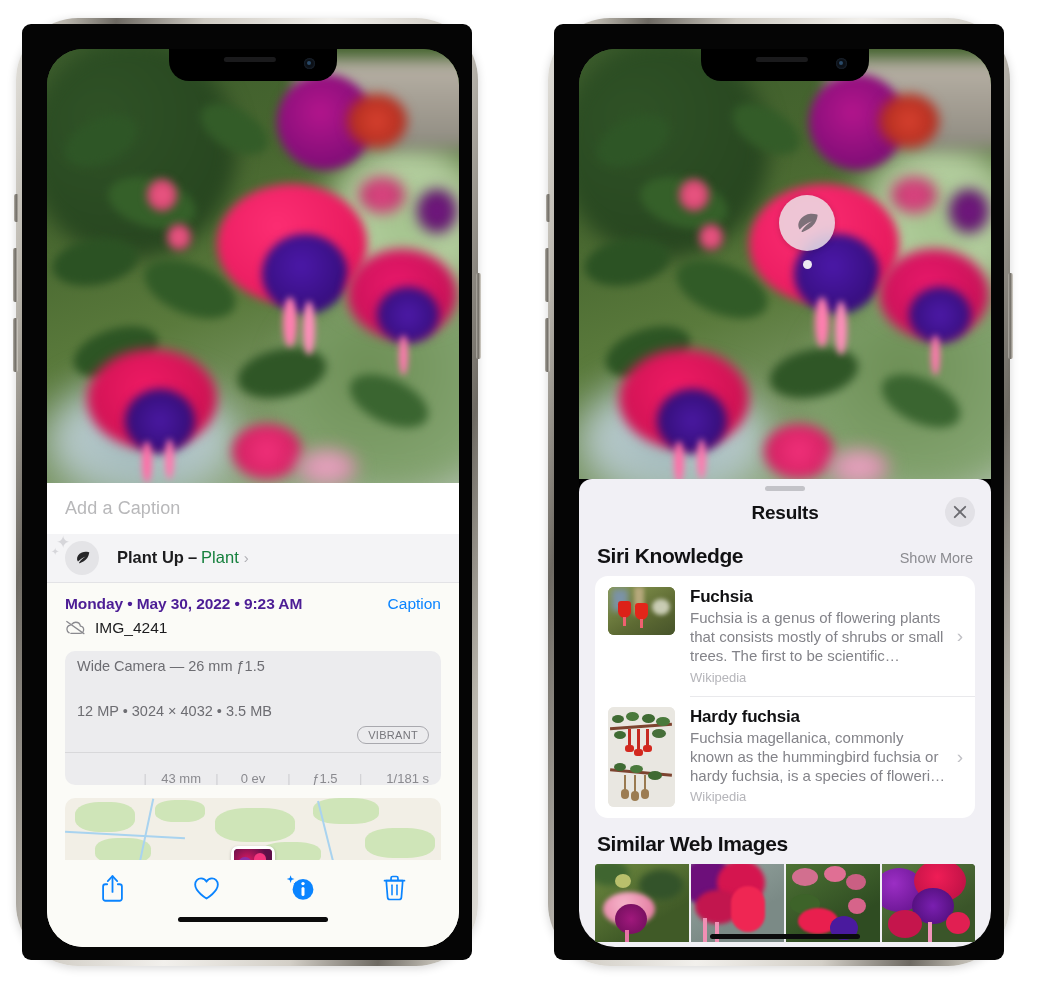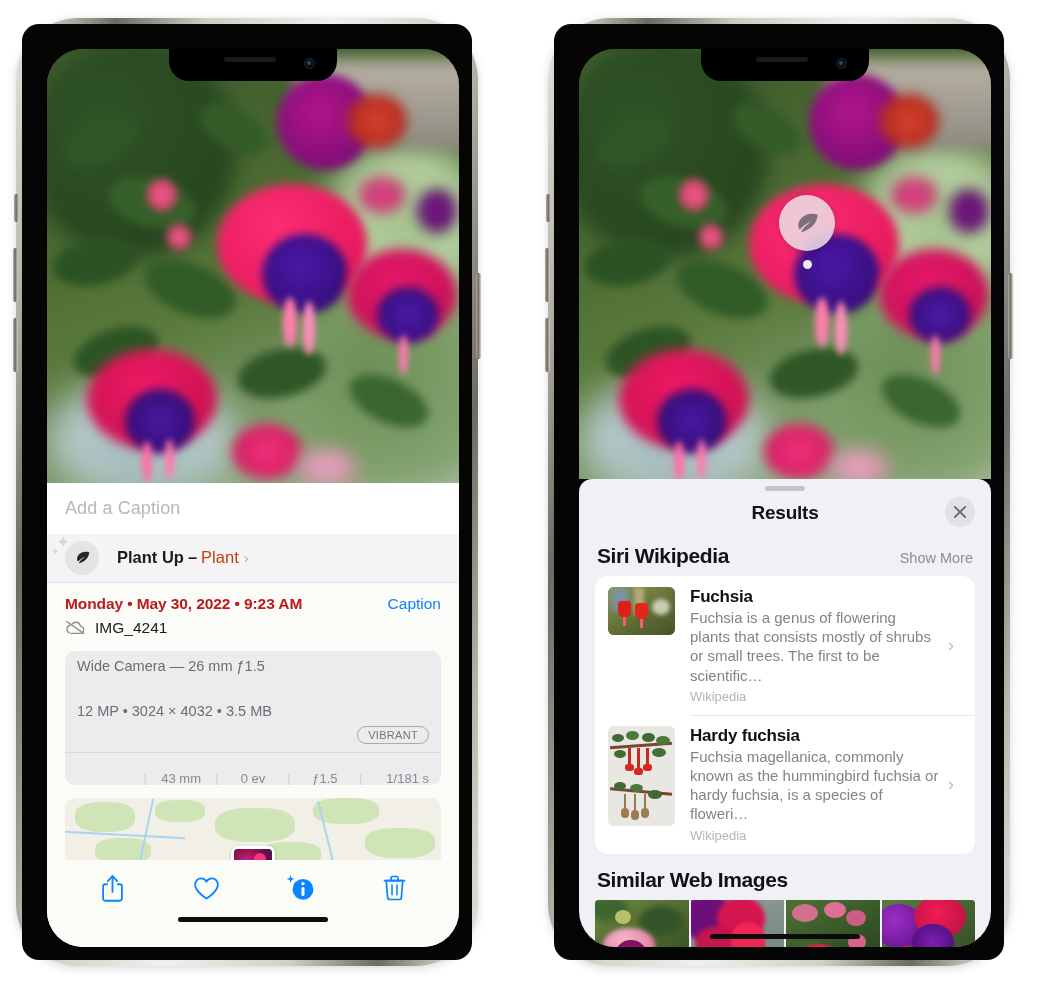--- a/index.html
+++ b/index.html
@@ -29,21 +29,21 @@
     background: linear-gradient(100deg, #e8e6e1 0%, #b9b5ac 8%, #6e6a63 16%, #cfcbc3 30%, #f2f0ec 50%, #d3cfc7 70%, #6e6a63 84%, #b9b5ac 92%, #e8e6e1 100%);
     box-shadow: 0 2px 10px rgba(0,0,0,0.16);
   }
   .phone-left  { left: 16px; }
   .phone-right { left: 548px; }
 
   .bezel {
     position: absolute;
     left: 6px; top: 6px;
     width: 450px; height: 936px;
-    border-radius: 17px;
+    border-radius: 9px;
     background: #050505;
   }
   .screen {
     position: absolute;
     left: 25px; top: 25px;
     width: 412px; height: 898px;
     border-radius: 36px;
     overflow: hidden;
     background: #000;
   }
@@ -153,38 +153,38 @@
   .sparkle {
     position: absolute;
     color: #d6d6da;
     line-height: 1;
     pointer-events: none;
   }
   .sp1 { top: -7px; left: -9px; font-size: 17px; }
   .sp2 { top: 6px;  left: -14px; font-size: 10px; }
   .lookup-text { font-size: 16.5px; color: #1c1c1e; }
   .lookup-text b { font-weight: 700; }
-  .lookup-text .sub { color: #c2410c; font-weight: 400; }
+  .lookup-text .sub { color: #15803d; font-weight: 400; }
   .chev-small {
     margin-left: 5px;
     color: #b0b0b5;
     font-size: 15px;
   }
   .meta-block {
     padding: 12px 18px 0 18px;
   }
   .meta-date-row {
     display: flex;
     align-items: baseline;
     justify-content: space-between;
   }
   .meta-date {
     font-size: 15.5px;
     font-weight: 700;
-    color: #b91c1c;
+    color: #4c1d95;
     letter-spacing: -0.1px;
   }
   .meta-adjust {
     font-size: 15.5px;
     color: #0a84ff;
     font-weight: 400;
   }
   .meta-file-row {
     display: flex;
     align-items: center;
@@ -392,21 +392,21 @@
   }
   .card {
     margin: 0 16px;
     background: #ffffff;
     border-radius: 13px;
     overflow: hidden;
   }
   .kn-row {
     display: flex;
     align-items: flex-start;
-    padding: 11px 21px 11px 13px;
+    padding: 11px 12px 11px 13px;
     position: relative;
   }
   .kn-row + .kn-row::before {
     content: "";
     position: absolute;
     left: 95px; right: 0; top: 0;
     height: 1px;
     background: #e9e9ec;
   }
   .kn-thumb {
@@ -714,21 +714,21 @@
           <div class="results-head">
             <span class="results-title">Results</span>
             <div class="close-btn">
               <svg width="14" height="14" viewBox="0 0 14 14" aria-hidden="true">
                 <path d="M1.8 1.8 L12.2 12.2 M12.2 1.8 L1.8 12.2" stroke="#6b6b70" stroke-width="1.9" stroke-linecap="round"></path>
               </svg>
             </div>
           </div>
 
           <div class="section-head">
-            <span class="section-title">Siri Wikipedia</span>
+            <span class="section-title">Siri Knowledge</span>
             <span class="section-action">Show More</span>
           </div>
 
           <div class="card">
 
             <div class="kn-row">
               <div class="kn-thumb wide">
                 <div style="position:absolute;inset:0;background:linear-gradient(150deg,#8a9a52,#5d6a33 60%,#46532a)"></div>
                 <div style="position:absolute;left:4px;top:2px;width:16px;height:22px;background:#7b93a8;filter:blur(3px)"></div>
                 <div style="position:absolute;left:26px;top:0;width:10px;height:28px;background:#b6a87c;filter:blur(2px)"></div>

